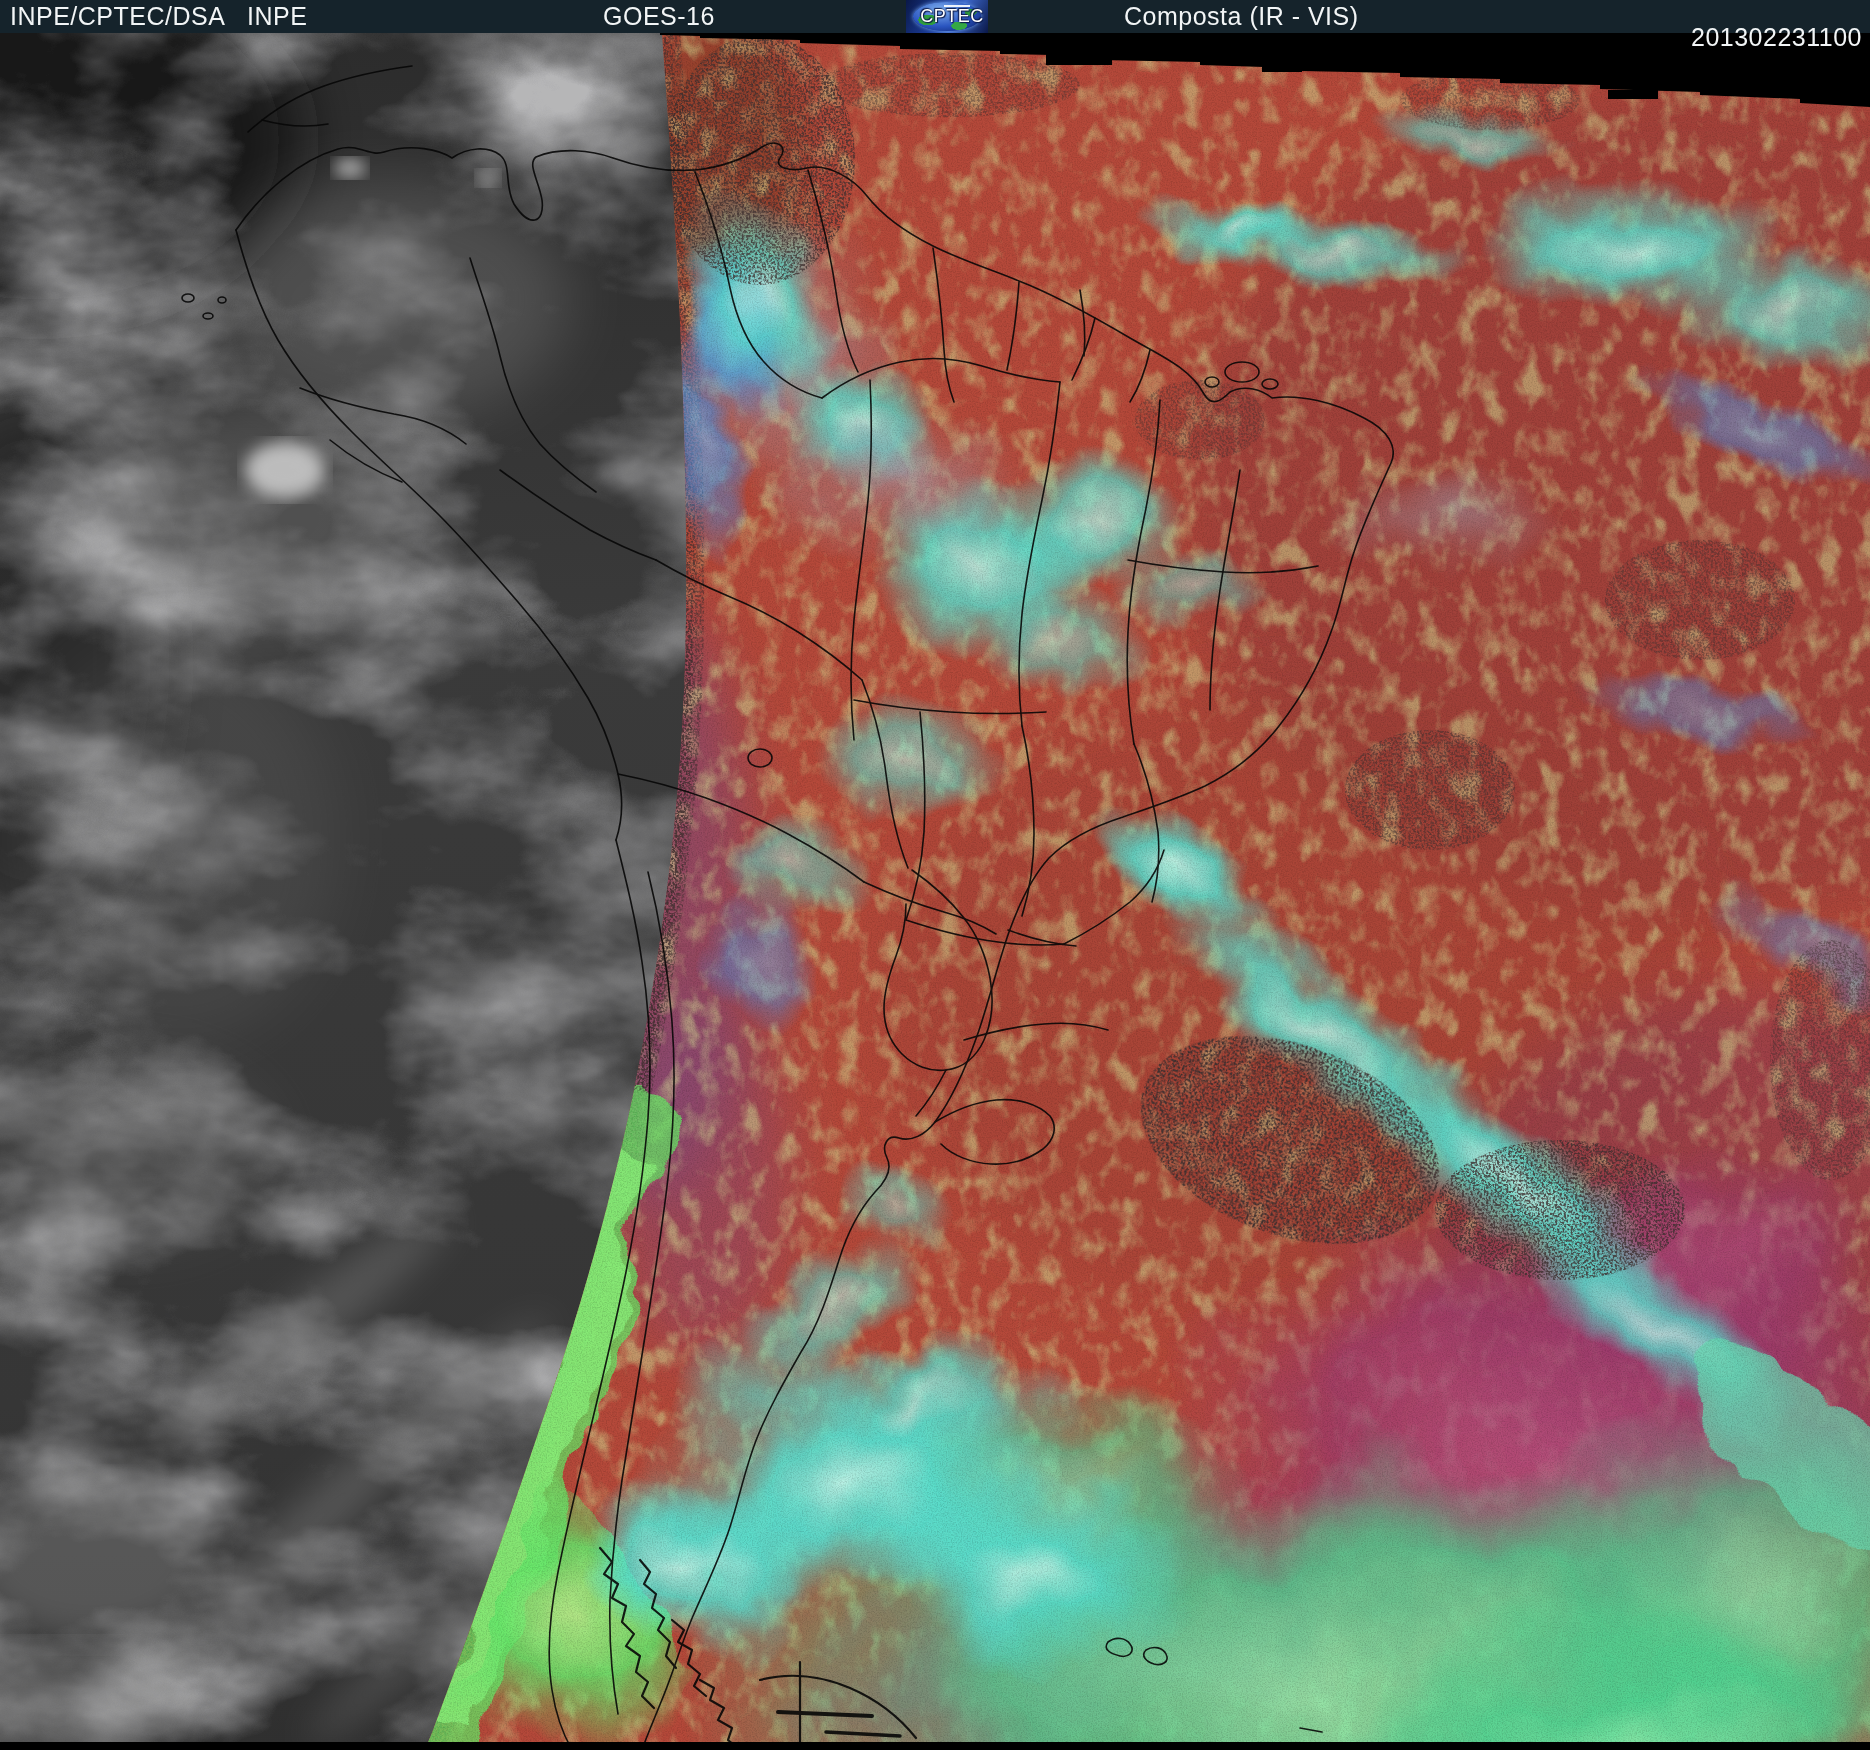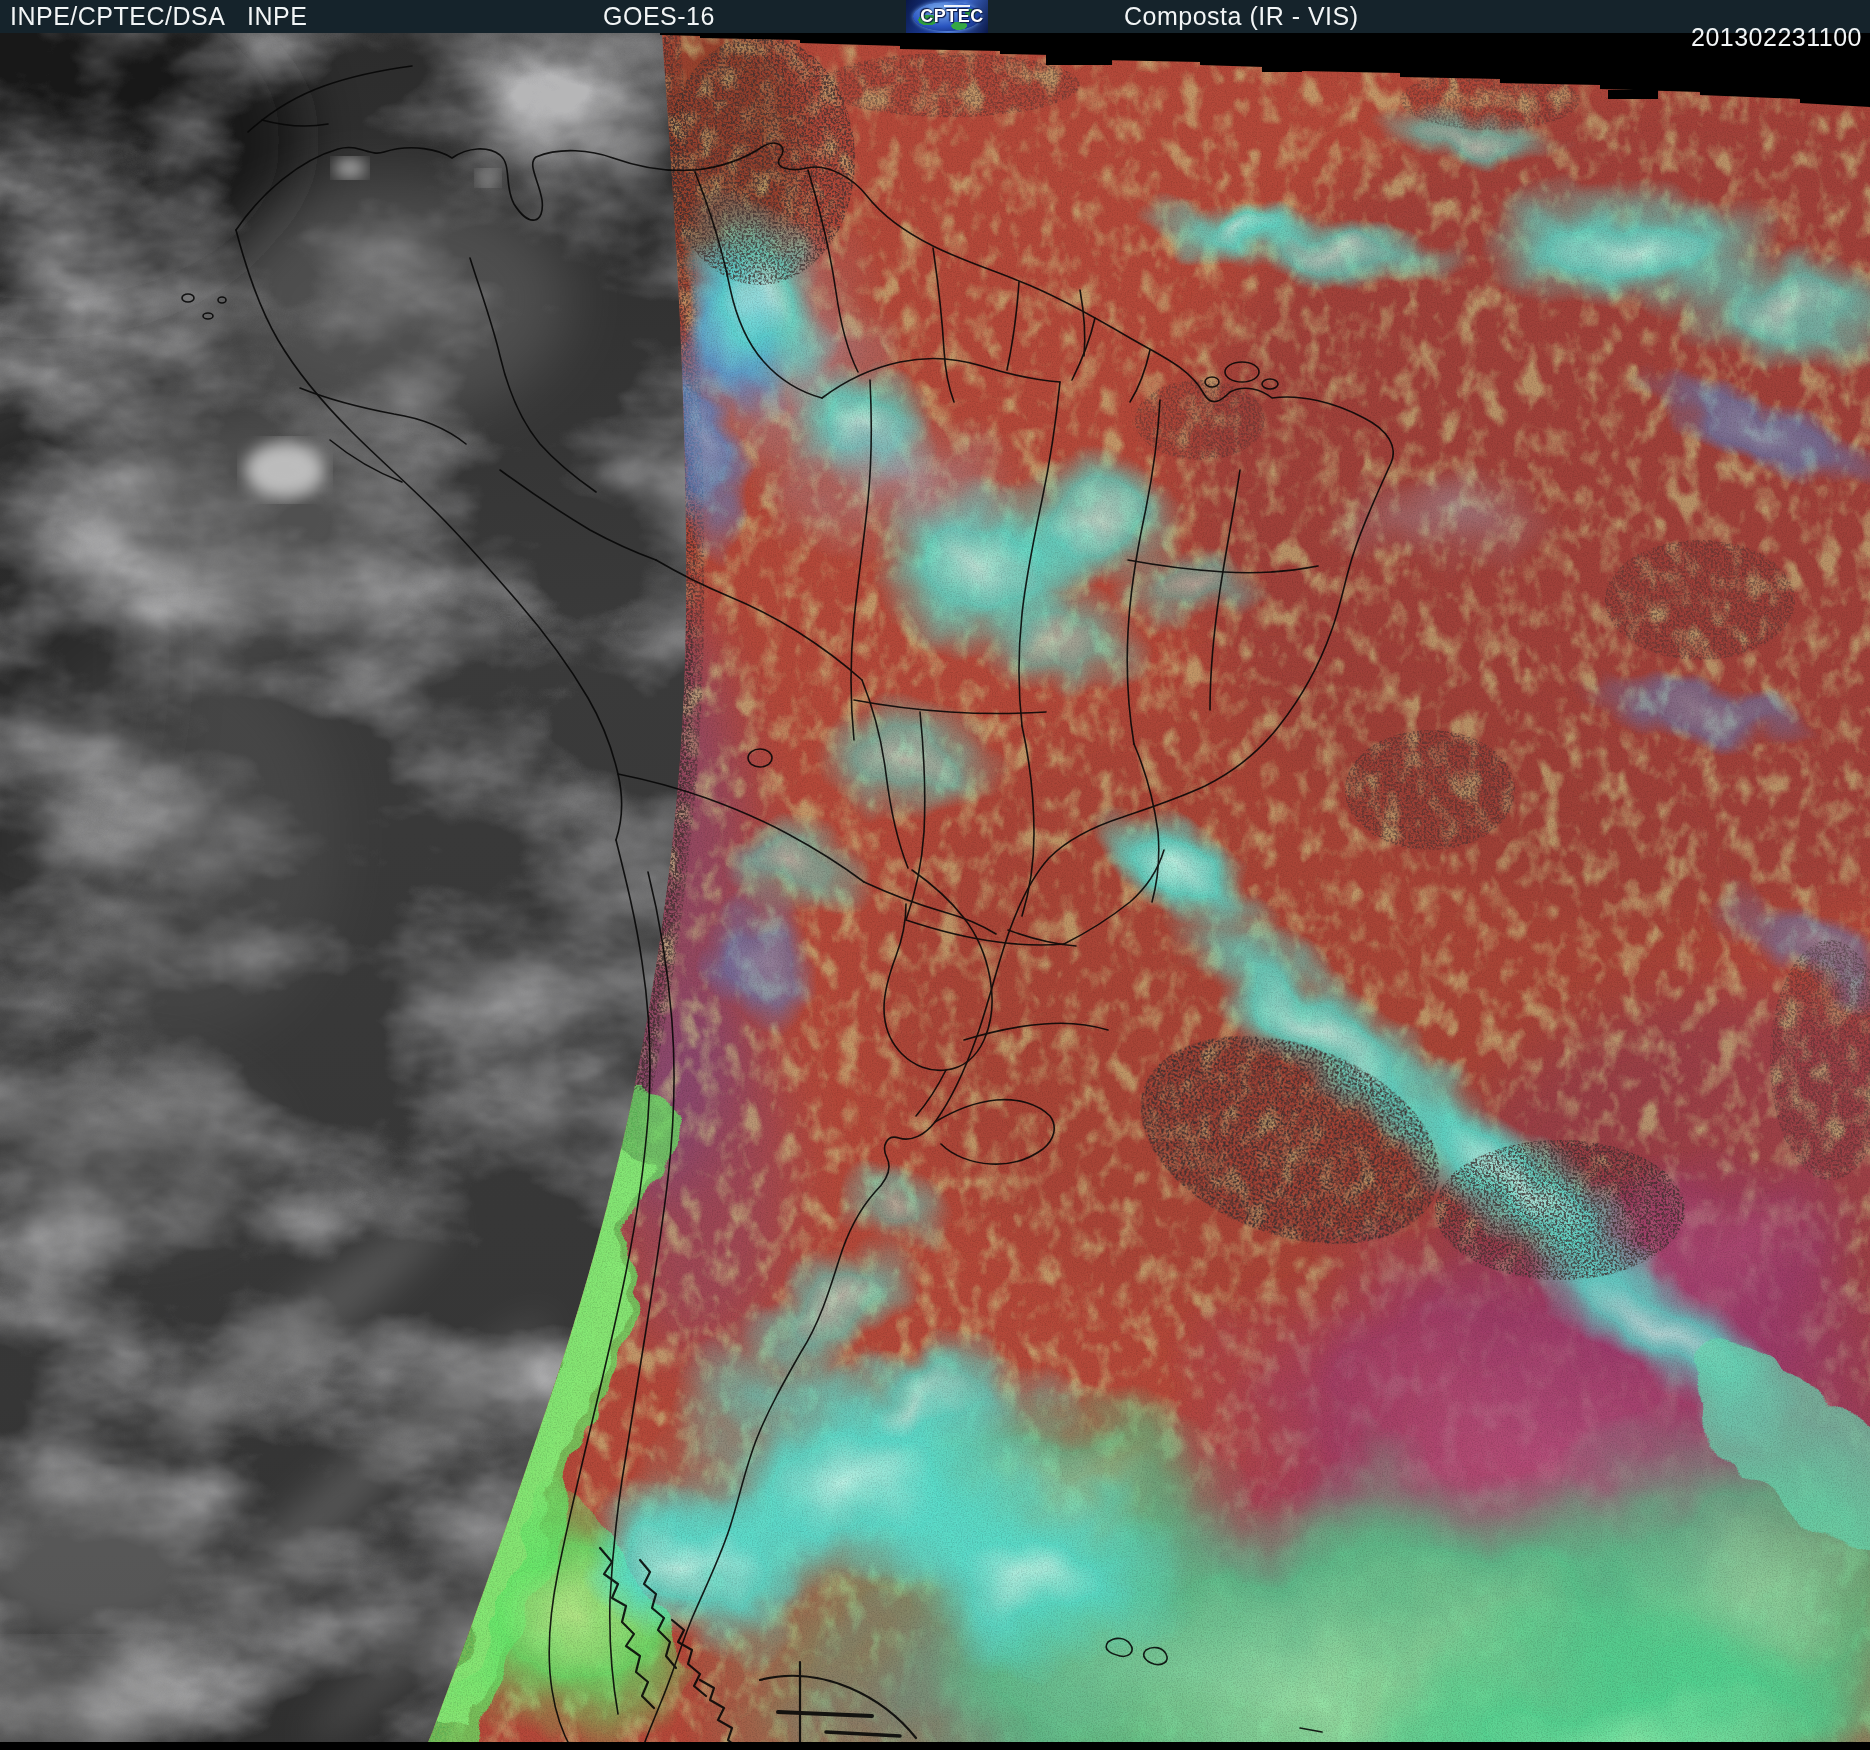--- a/index.html
+++ b/index.html
@@ -15,21 +15,21 @@
         overflow:hidden;}
   .globe{position:absolute;left:7px;top:2px;width:68px;height:29px;border-radius:50%;
          background:radial-gradient(ellipse at 40% 28%,#7fb0f0 0%,#2a55c0 55%,#081a60 100%);
          box-shadow:0 0 4px #6fa0e8;}
   .globe:before{content:"";position:absolute;inset:0;border-radius:50%;
          background:
            radial-gradient(ellipse 16px 9px at 22% 62%, #2f9e3e 60%, rgba(0,0,0,0) 61%),
            radial-gradient(ellipse 13px 7px at 68% 82%, #35a844 60%, rgba(0,0,0,0) 61%),
            radial-gradient(ellipse 10px 6px at 85% 35%, #2f9e3e 60%, rgba(0,0,0,0) 61%);}
   .logotext{position:absolute;left:0;top:0;width:92px;height:33px;text-align:center;line-height:33px;
-         font-size:18px;font-weight:bold;color:#ffffff;letter-spacing:0.5px;
+         font-size:18px;font-weight:normal;color:#ffffff;letter-spacing:0.5px;
          text-shadow:1px 1px 1px #0a1848,-1px -1px 1px #0a1848,0 0 2px #0a1848;}
   .tbar{position:absolute;left:38px;top:5px;width:26px;height:2px;background:#fff;opacity:.9;}
 </style>
 </head>
 <body>
 
 <div id="stage">
 
 <svg id="sat" viewBox="0 0 1870 1750" xmlns="http://www.w3.org/2000/svg">
 <defs>

